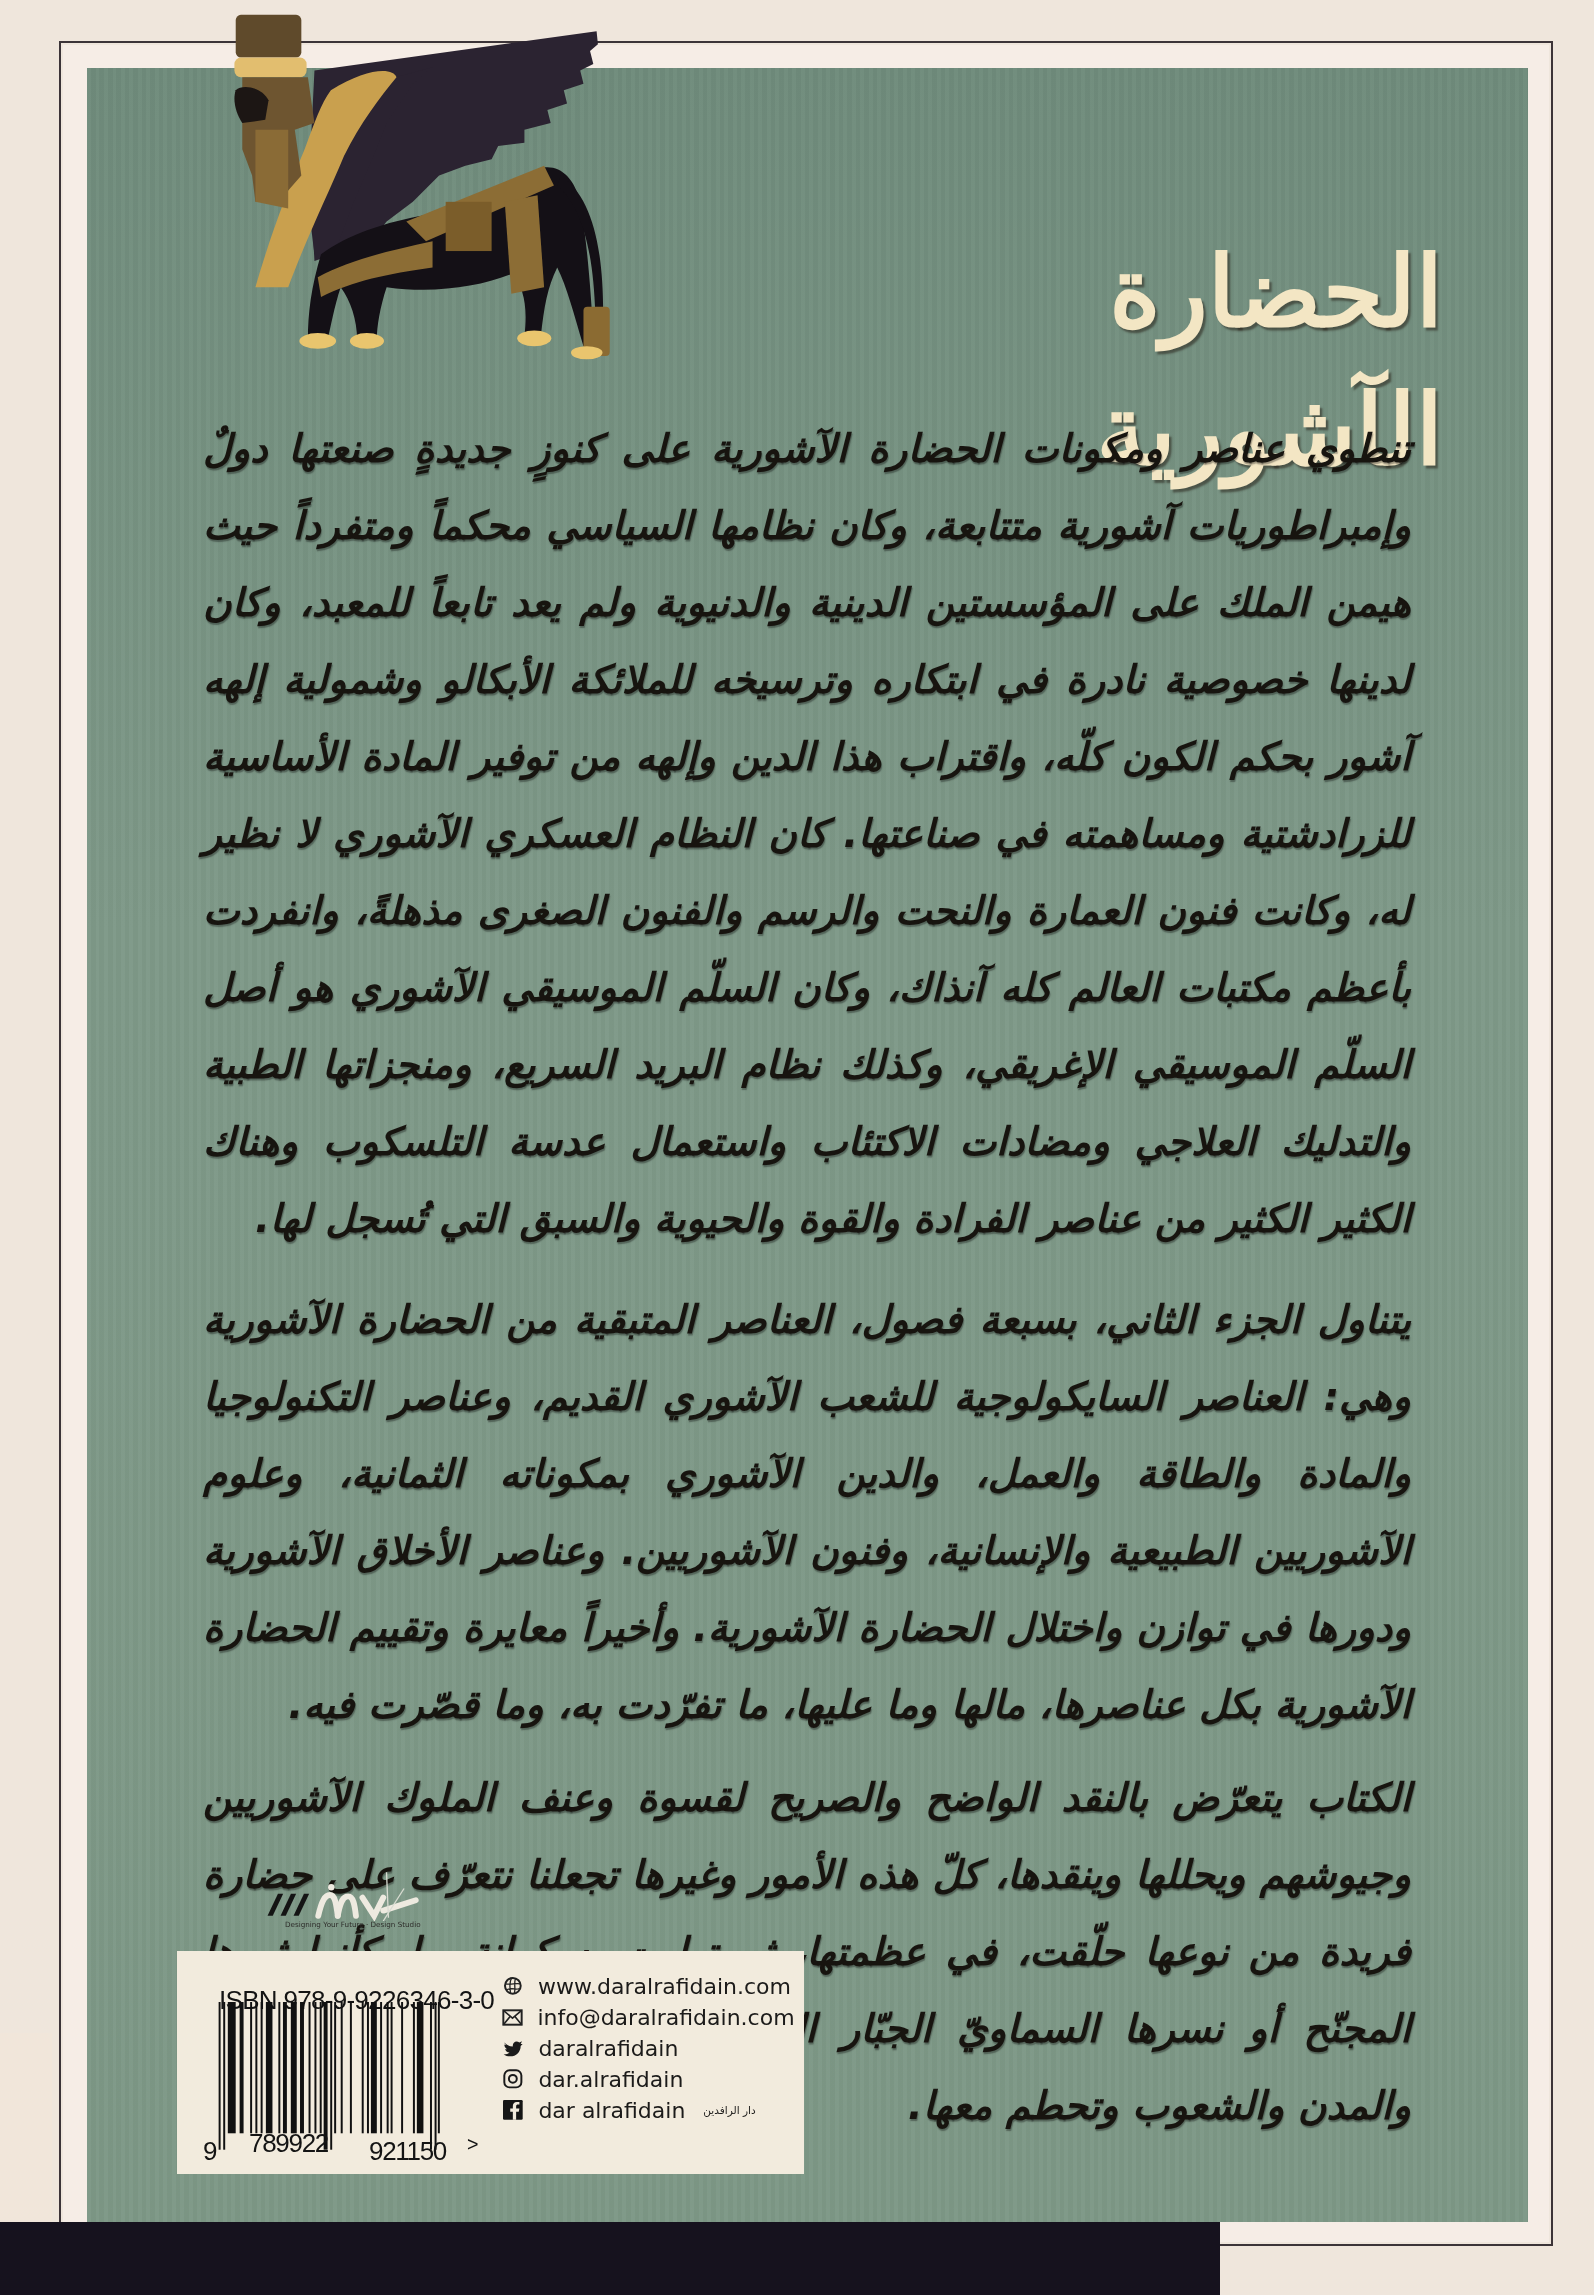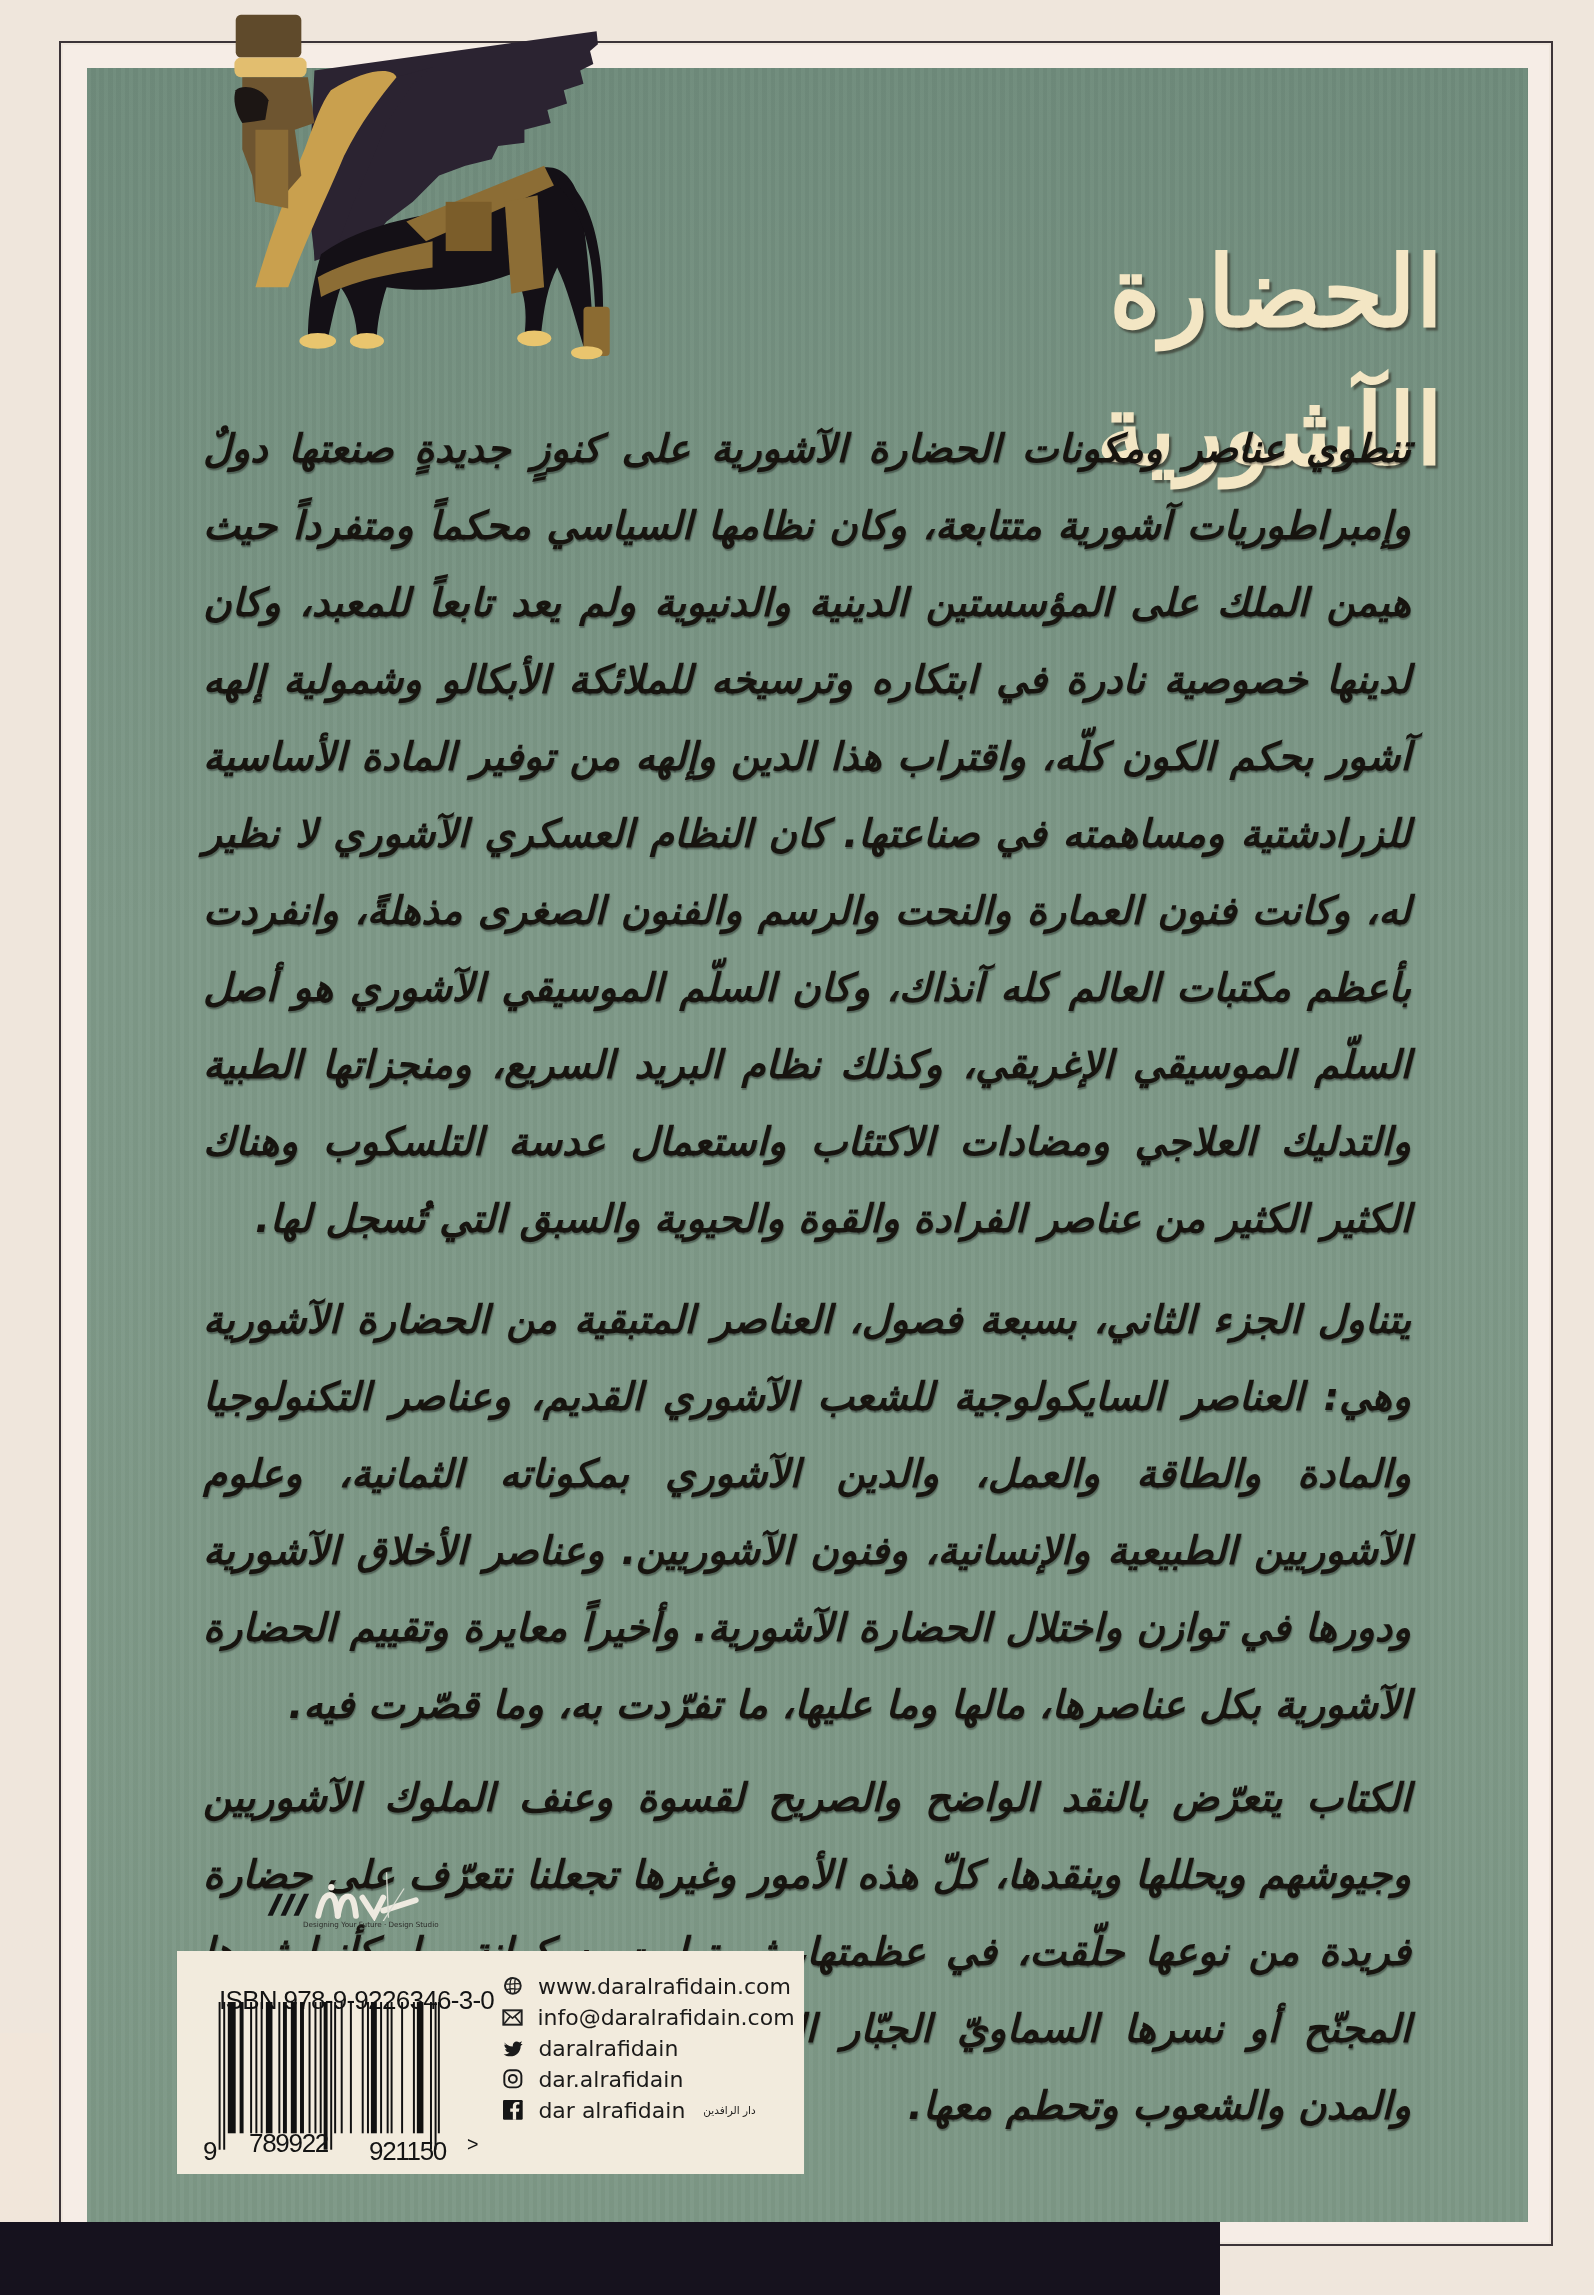--- a/index.html
+++ b/index.html
@@ -48,21 +48,21 @@
     direction:rtl; text-align:justify;
     font-family:"DejaVu Sans", sans-serif; font-size:39px; font-weight:bold;
     color:#17140f; line-height:77px;
     text-shadow: 0.7px 2px 1.3px rgba(0,0,0,0.35);
   }
   .para { margin:16px; text-align-last:right;font-style:italic; }
   .para + .para.gap { margin-top:23.6px; }
   
   .logo { position:absolute; left:259px; top:1869px; width:164px; height:72px; }
   .logo-tag {
-    position:absolute; left:26px; top:51px; font-size:7.2px; color:#2d2d2a; white-space:nowrap;margin-left:18px;
+    position:absolute; left:26px; top:51px; font-size:7.2px; color:#2d2d2a; white-space:nowrap;
   }
   
   .barcode-box {
     position:absolute; left:177px; top:1951px; width:627px; height:223px;
     background:#f2ebdd;
   }
   .isbn-text {
     position:absolute; left:42px; top:26px; font-family:"Liberation Sans", sans-serif;
     font-size:26px; color:#141414; white-space:nowrap; letter-spacing:-0.7px;margin-top:8px;
   }

